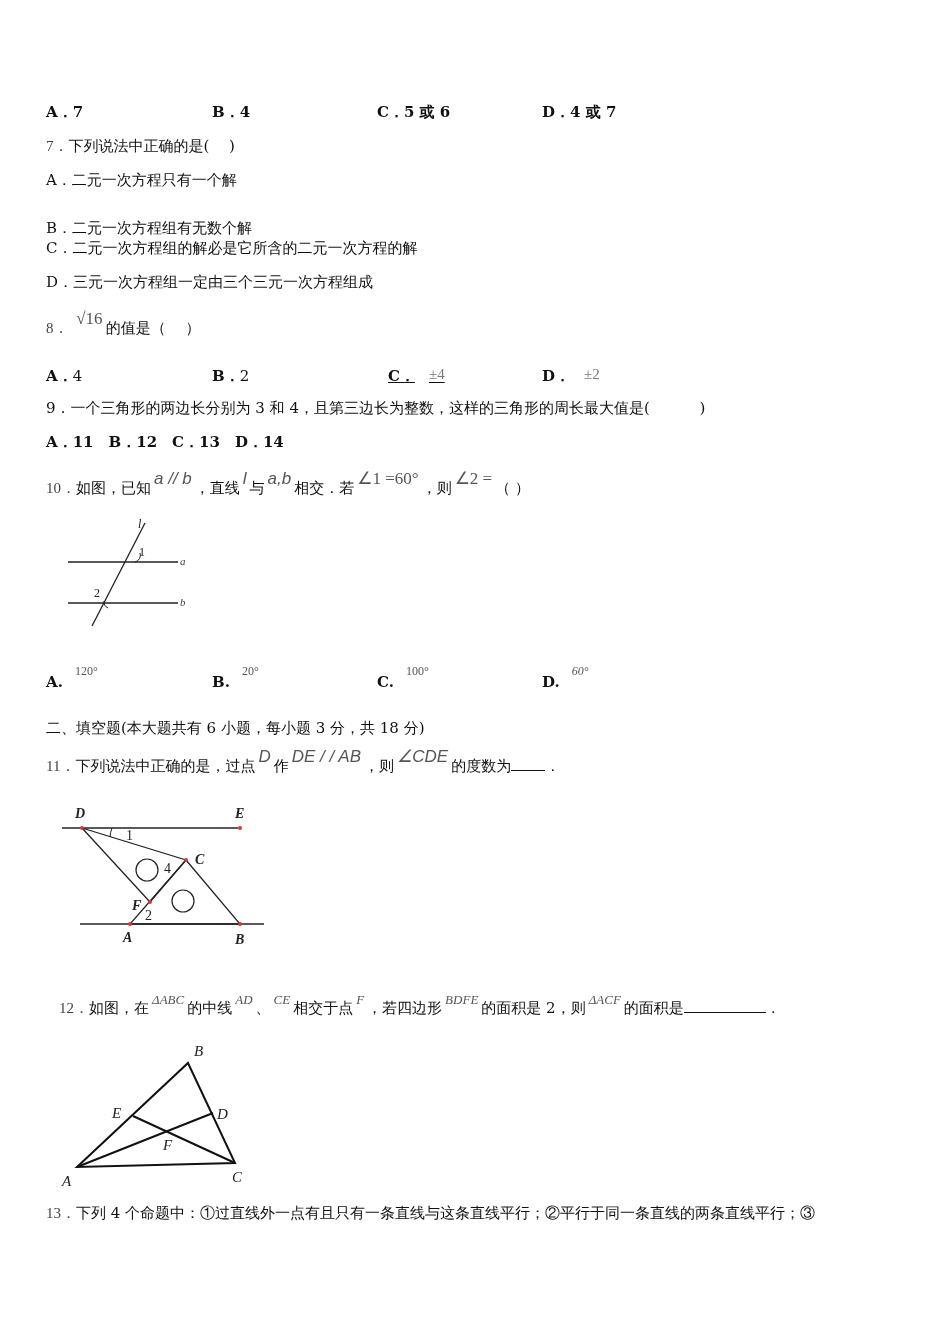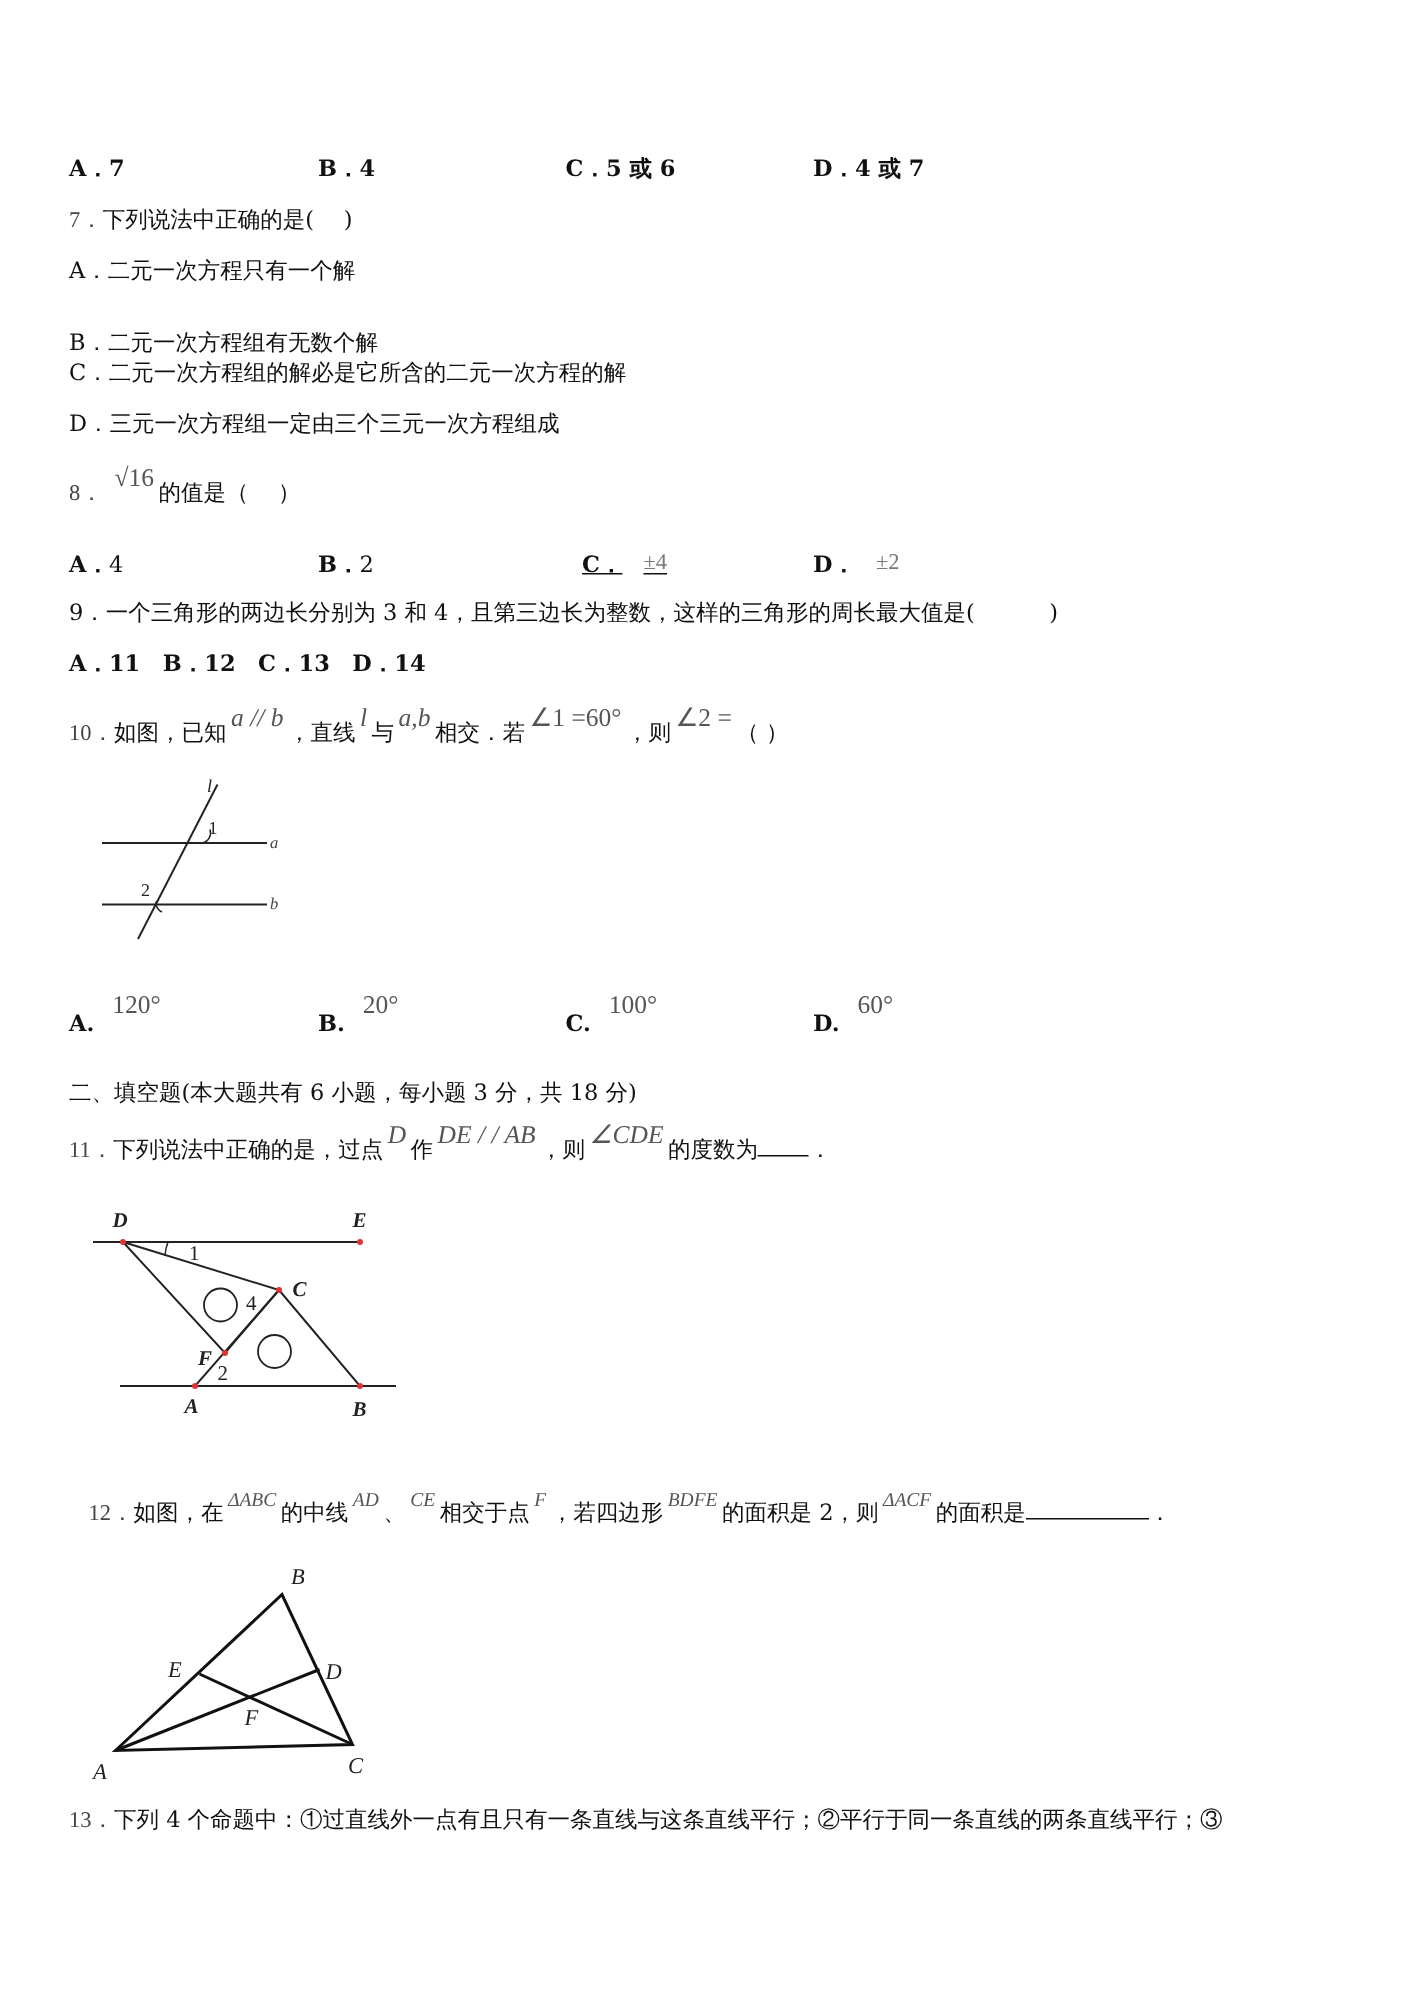--- a/index.html
+++ b/index.html
@@ -6,24 +6,24 @@
   body {
     width: 950px; height: 1344px; position: relative; overflow: hidden;
     font-family: "DejaVu Serif", "Liberation Serif", serif;
     color: #111;
     font-size: 15px;
   }
   .line { position: absolute; left: 46px; white-space: nowrap; line-height: 20px; }
   .b { font-weight: bold; }
   .num { font-family: "Liberation Serif", serif; color: #444; }
   .opt { position: absolute; white-space: nowrap; font-weight: bold; line-height: 20px; }
-  .math { font-family: Liberation Serif, serif; font-style: italic; color: #555; font-size: 17px; position: relative; top: -9px; margin: 0 3px; }
+  .math { font-family: Liberation Sans, sans-serif; font-style: italic; color: #555; font-size: 17px; position: relative; top: -9px; margin: 0 3px; }
   .mathup { font-family: "Liberation Serif", serif; color: #555; font-size: 17px; position: relative; top: -9px; margin: 0 3px; }
   .mathsm { font-family: "Liberation Serif", serif; font-style: italic; color: #555; font-size: 13px; position: relative; top: -9px; margin: 0 3px; }
-  .deg { font-family: "Liberation Serif", serif; color: #555; font-size: 17px; position: relative; top: -12px; margin-left: 28px; font-weight: normal; }
+  .deg { font-family: "Liberation Serif", serif; color: #555; font-size: 12px; position: relative; top: -12px; margin-left: 28px; font-weight: normal; }
   .pm { font-family: "Liberation Serif", serif; color: #777; font-weight: normal; margin-left: 14px; position: relative; top: -2px; }
   .blank { display: inline-block; border-bottom: 1px solid #111; height: 14px; vertical-align: baseline; }
   svg { position: absolute; }
   svg text { font-family: "Liberation Serif", serif; font-style: italic; }
 </style>
 </head>
 <body>
 
 <div class="opt" style="left:46px; top:102px;">A．7</div>
 <div class="opt" style="left:212px; top:102px;">B．4</div>
@@ -63,21 +63,21 @@
   <text x="78" y="10" font-size="12" fill="#222">l</text>
   <text x="79" y="38" font-size="12" fill="#222" style="font-style:normal">1</text>
   <text x="120" y="47" font-size="11" fill="#444">a</text>
   <text x="34" y="79" font-size="12" fill="#222" style="font-style:normal">2</text>
   <text x="120" y="88" font-size="11" fill="#444">b</text>
 </svg>
 
 <div class="opt" style="left:46px; top:672px;"><span>A.</span><span class="deg" style="margin-left:12px;">120°</span></div>
 <div class="opt" style="left:212px; top:672px;"><span>B.</span><span class="deg" style="margin-left:12px;">20°</span></div>
 <div class="opt" style="left:377px; top:672px;"><span>C.</span><span class="deg" style="margin-left:12px;">100°</span></div>
-<div class="opt" style="left:542px; top:672px;"><span>D.</span><span class="deg" style="margin-left:12px;">60°</span></div>
+<div class="opt" style="left:542px; top:672px;"><span>D.</span><span class="deg" style="margin-left:12px;font-style:italic;">60°</span></div>
 
 <div class="line" style="top:718px;">二、填空题(本大题共有 6 小题，每小题 3 分，共 18 分)</div>
 
 <div class="line" style="top:756px;">
   <span class="num">11．</span><span>下列说法中正确的是，过点</span><span class="math">D</span><span>作</span><span class="math">DE / / AB</span><span>，则</span><span class="math">∠CDE</span><span>的度数为</span><span class="blank" style="width:34px;"></span><span>．</span>
 </div>
 
 <svg style="left:60px; top:800px;" width="210" height="150" viewBox="0 0 210 150">
   <line x1="2" y1="28" x2="178" y2="28" stroke="#222" stroke-width="1.3"></line>
   <line x1="20" y1="124" x2="204" y2="124" stroke="#222" stroke-width="1.3"></line>

